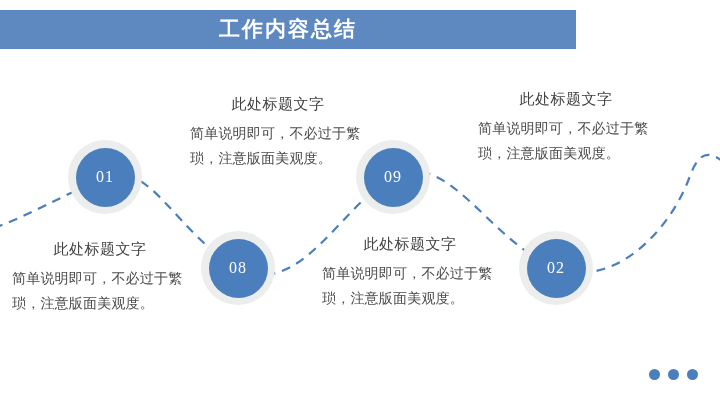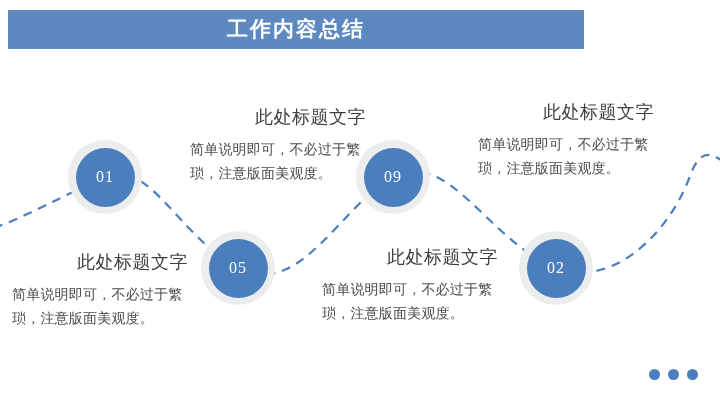--- a/index.html
+++ b/index.html
@@ -28,21 +28,20 @@
   .title-band {
     position: absolute;
     left: 0;
     top: 10px;
     width: 576px;
     height: 39px;
     background: #5e89c0;
     display: flex;
     align-items: center;
     justify-content: center;
-    margin-left: 8px;
   }
   .title-text {
     color: #ffffff;
     font-size: 21px;
     font-weight: bold;
     letter-spacing: 2px;
     font-family: "Liberation Serif", "DejaVu Serif", serif;
     line-height: 1;
   }
 
@@ -89,24 +88,24 @@
   .c2 { left: 201px; top: 231px; }
   .c3 { left: 356px; top: 140px; }
   .c4 { left: 519px; top: 231px; }
 
   
   .block {
     position: absolute;
     width: 176px;
   }
   .block .heading {
-    font-size: 18px;
+    font-size: 15px;
     color: #3f3f3f;
-    text-align: right;
-    margin: 12px 0 9px 0;
+    text-align: center;
+    margin: 0 0 9px 0;
     line-height: 1.2;
     letter-spacing: 0.5px;
     font-family: "Liberation Serif", "DejaVu Serif", serif;
   }
   .block .body {
     font-size: 14px;
     color: #4a4a4a;
     line-height: 1.75;
     text-align: left;
     margin: 0;
@@ -155,21 +154,21 @@
   </svg>
 
   <div class="step-circle c1">
     <div class="inner">
       <span class="num">01</span>
     </div>
   </div>
 
   <div class="step-circle c2">
     <div class="inner">
-      <span class="num">05</span>
+      <span class="num">08</span>
     </div>
   </div>
 
   <div class="step-circle c3">
     <div class="inner">
       <span class="num">09</span>
     </div>
   </div>
 
   <div class="step-circle c4">

